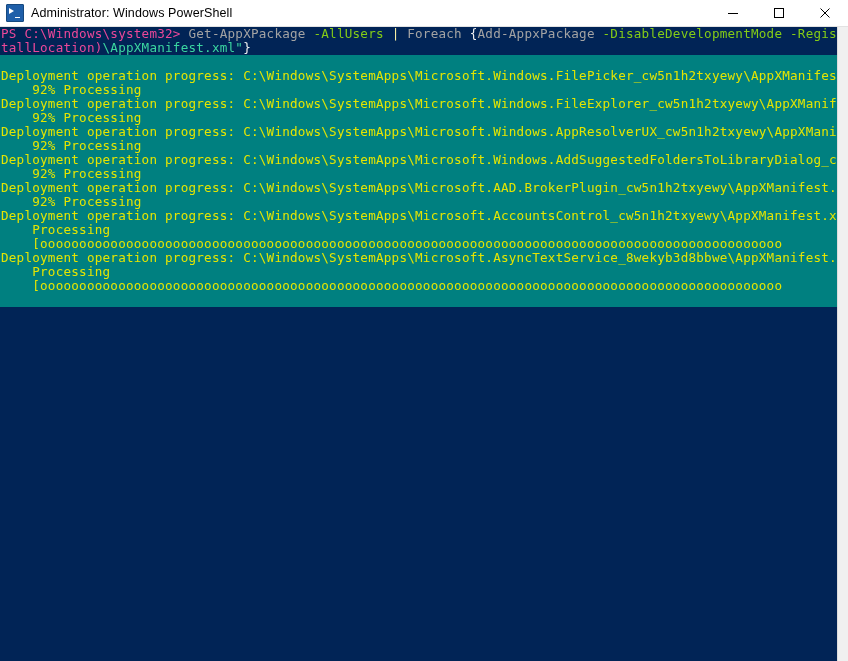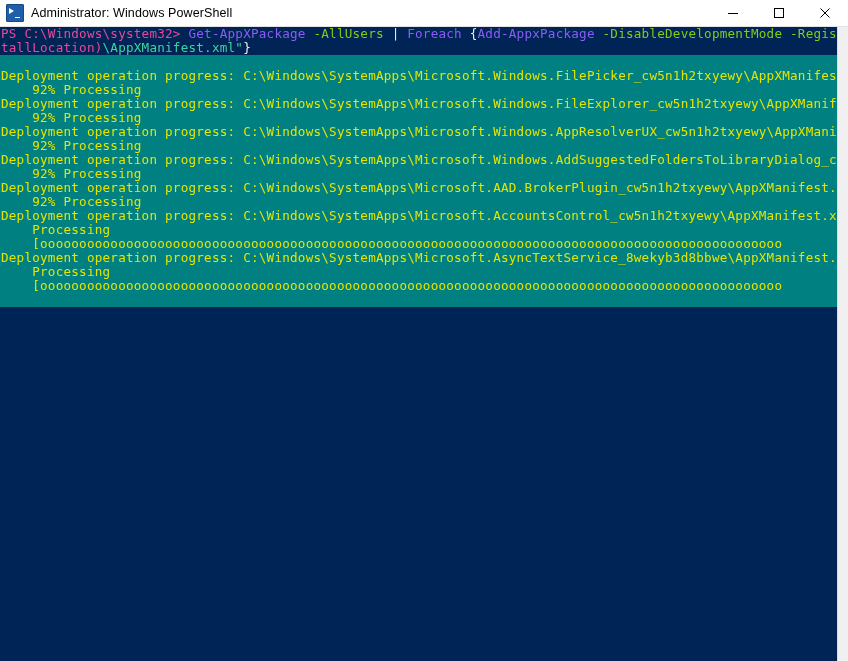--- a/index.html
+++ b/index.html
@@ -116,21 +116,21 @@
     height: 14px;
     white-space: pre;
     letter-spacing: 0.23px;
     padding-left: 1px;
   }
   .pad-line { height: 14px; }
 
   
   .c-white  { color: #ec4899; }
   .c-yellow { color: #f9f1a5; }
-  .c-cmdlet { color: #8b5cf6; }
+  .c-cmdlet { color: #a3a3a3; }
   .c-param  { color: #84cc16; }
   .c-string { color: #3bd6a0; }
   .c-brace  { color: #f2f2f2; }
   .c-out    { color: #e5e500; }
 </style>
 </head>
 <body>
 
 <div class="window">
 

